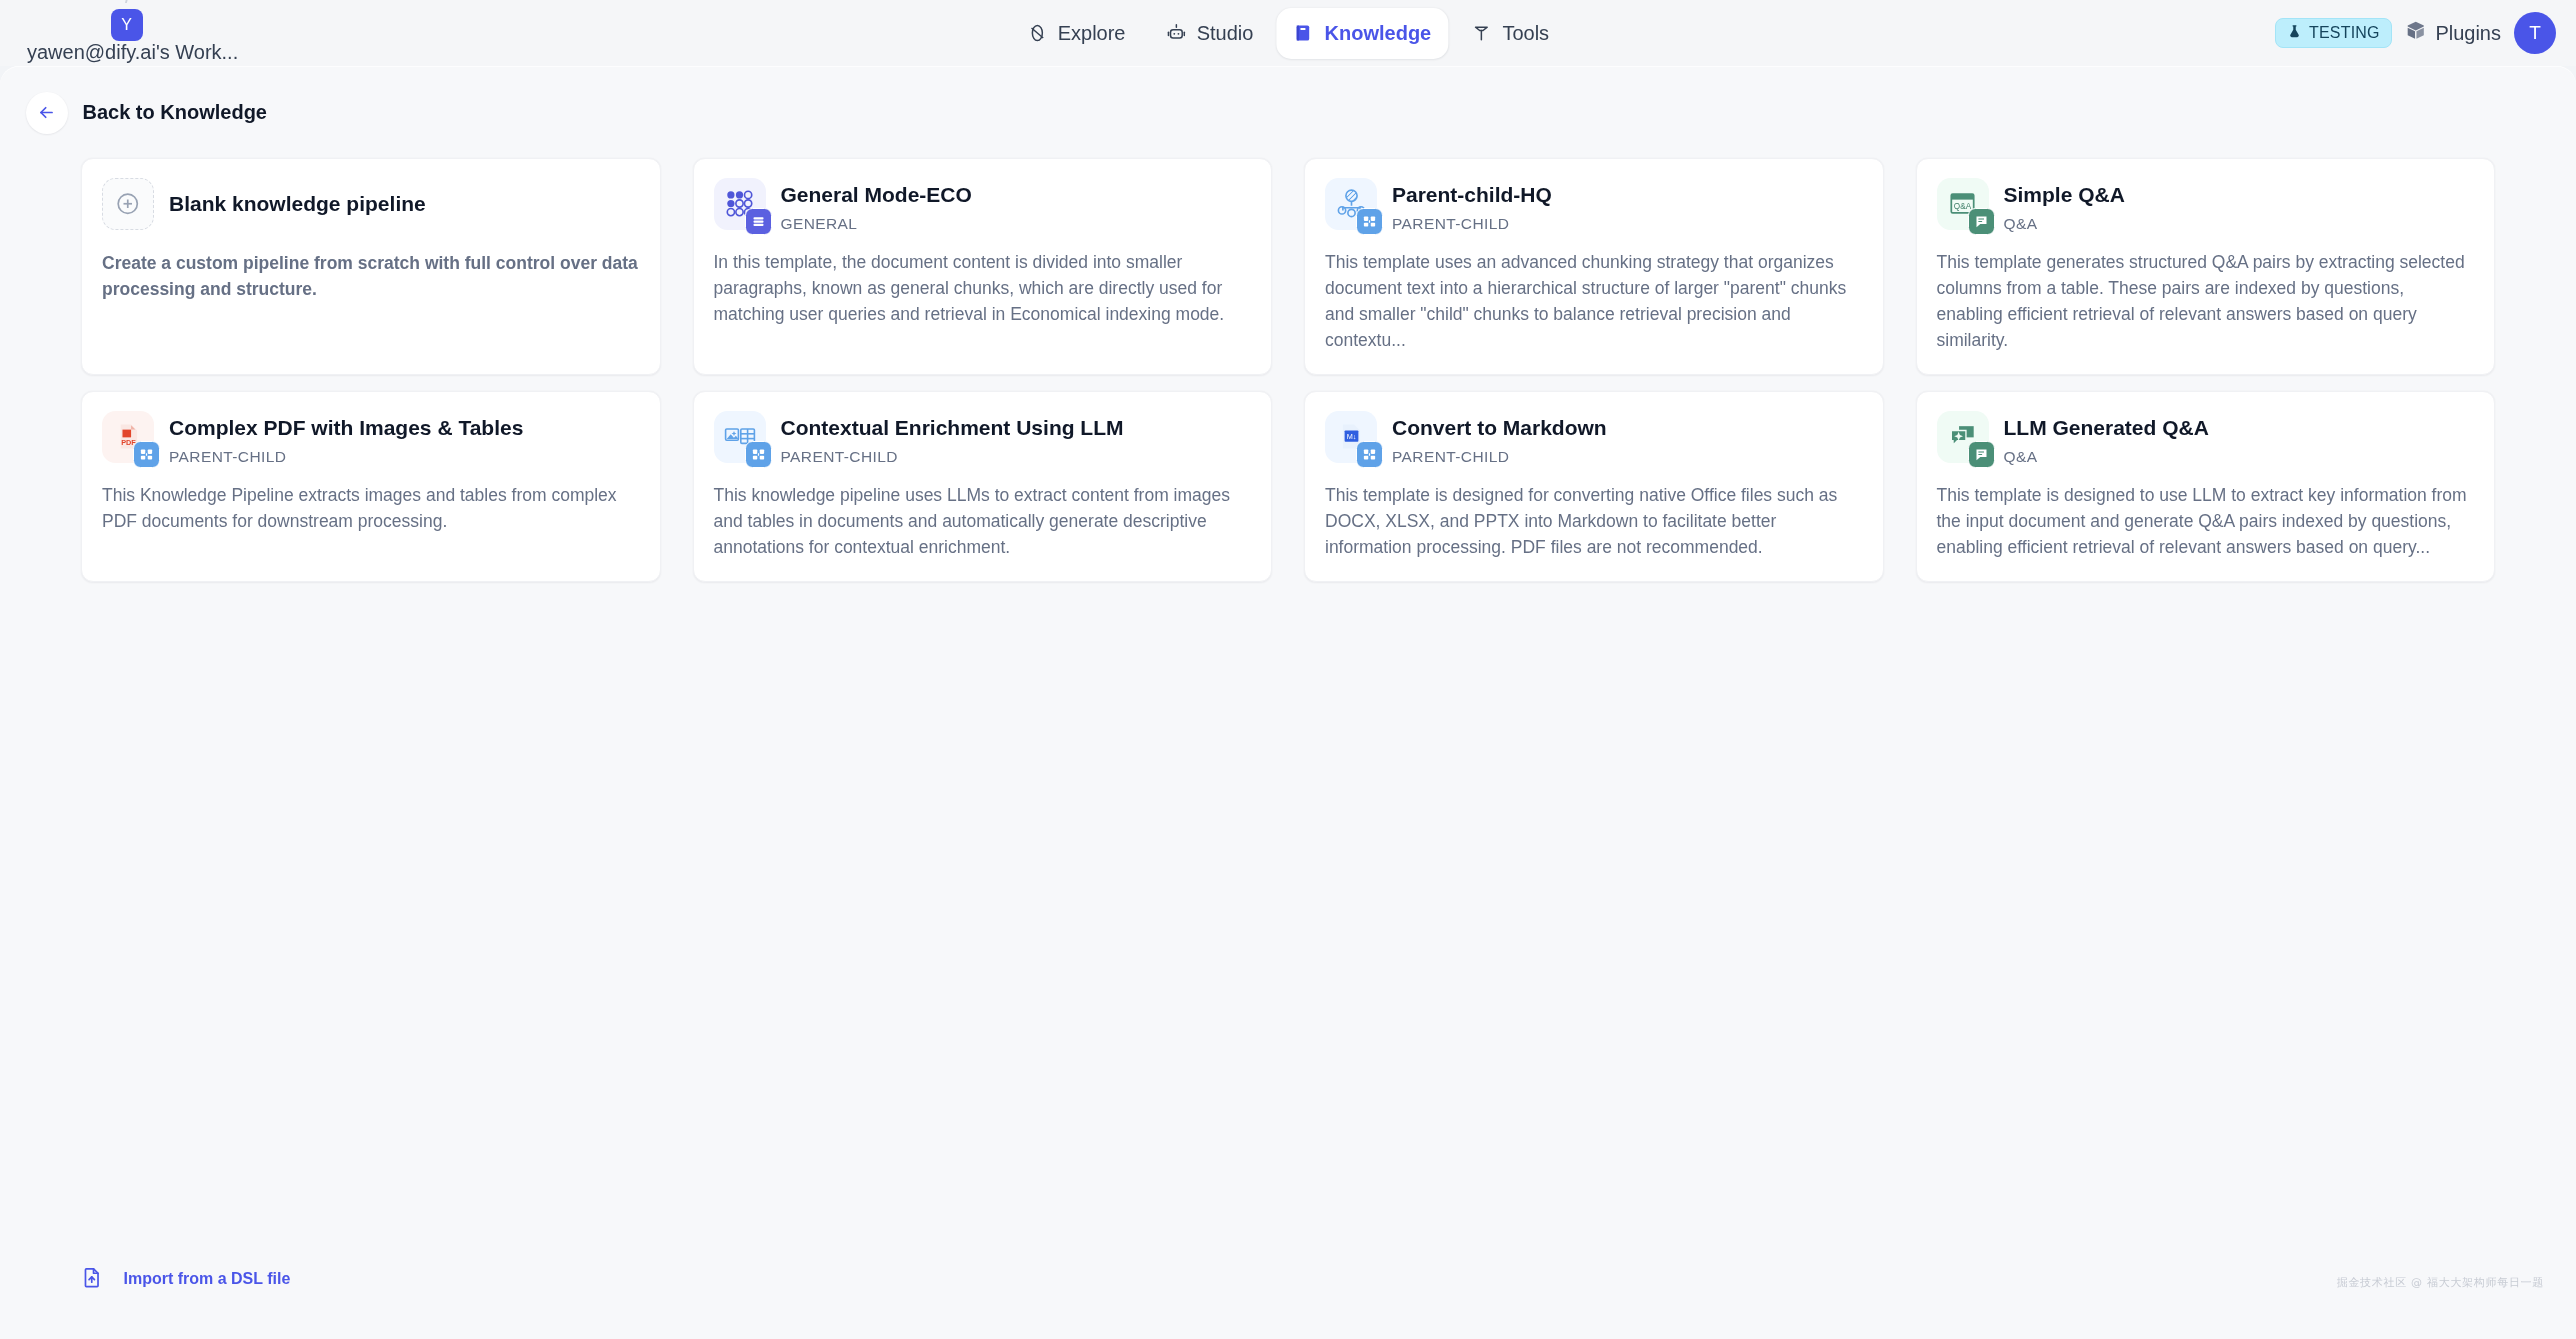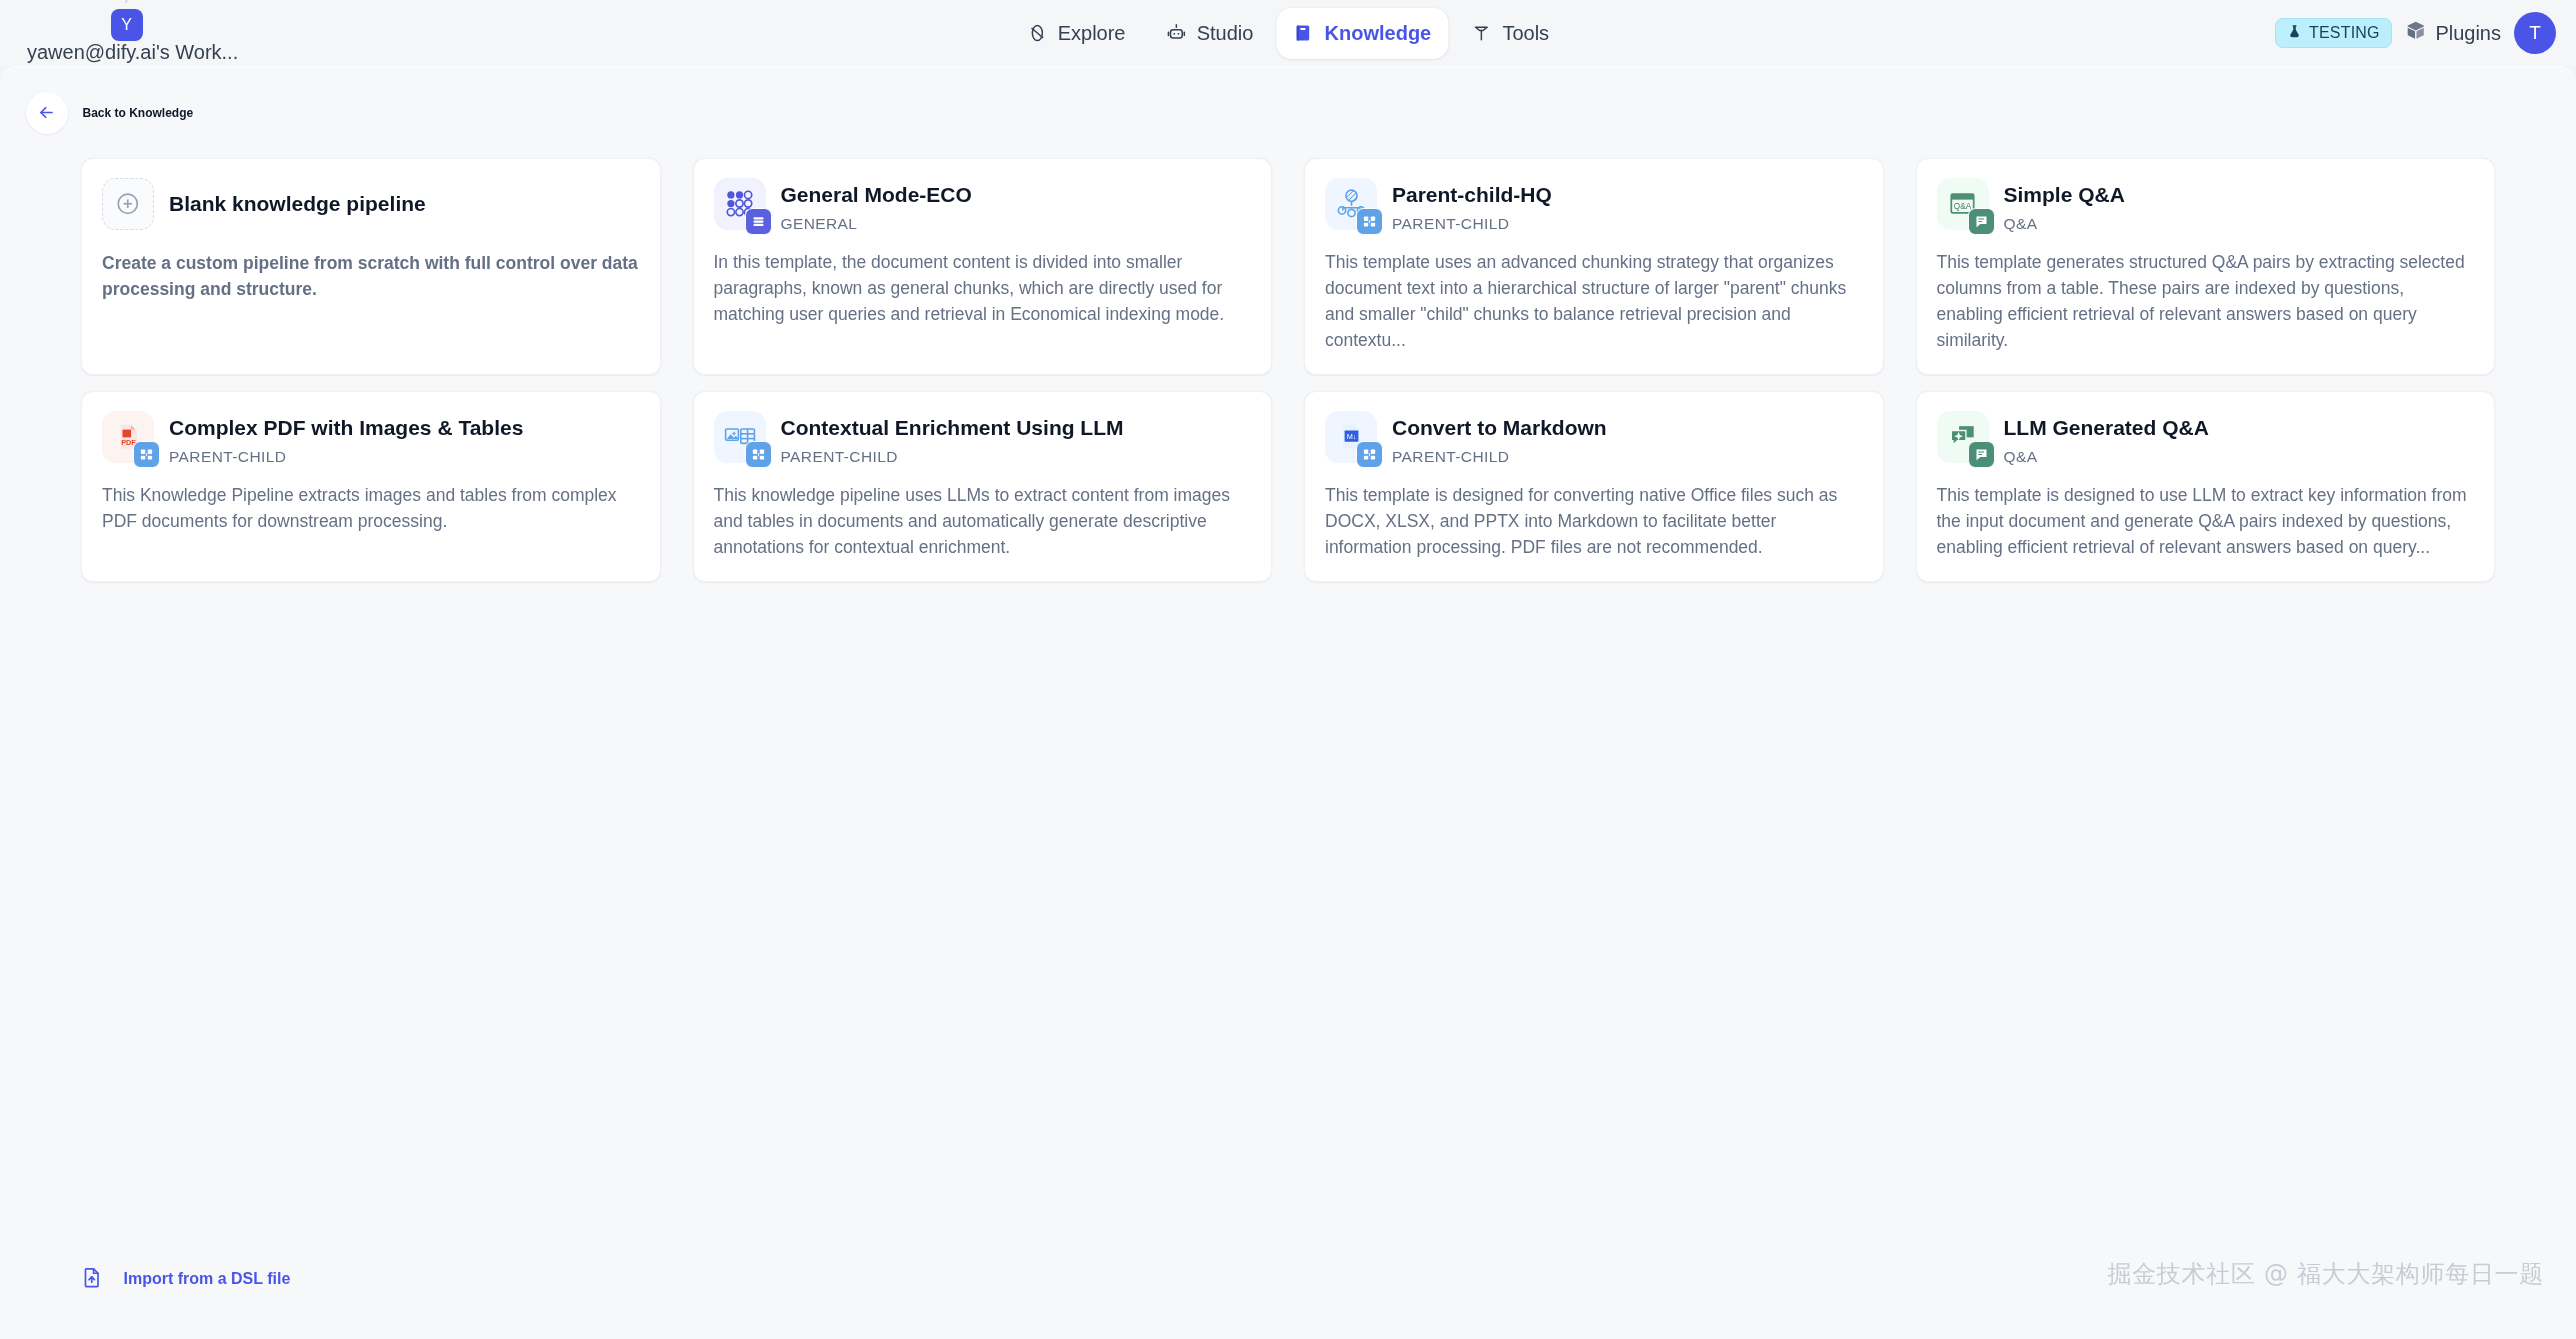--- a/index.html
+++ b/index.html
@@ -97,21 +97,21 @@
   .back-row {
     display: flex; align-items: center; gap: 15px;
     padding: 25.5px 0 0 25.5px;
   }
   .back-circle {
     width: 42px; height: 42px; border-radius: 50%;
     background: #fff;
     display: flex; align-items: center; justify-content: center;
     box-shadow: 0 0.7px 2px rgba(16,24,40,.10);
   }
-  .back-label { font-size: 12px; font-weight: 600; color: #101828; }
+  .back-label { font-size: 20px; font-weight: 600; color: #101828; }
 
   
   .grid {
     margin: 24px 81px 0 81px;
     display: grid;
     grid-template-columns: repeat(4, 1fr);
     gap: 16px 32px;
   }
   .card {
     background: #fff;
@@ -165,21 +165,21 @@
   .card.blank .card-desc { margin-top: 21.5px; font-weight: bold; }
 
   
   .dsl-link {
     position: absolute; left: 81px; bottom: 48px;
     display: flex; align-items: center; gap: 21px;
     color: #4a55e8; font-size: 16px; font-weight: 600;
   }
   .watermark {
     position: absolute; right: 32px; bottom: 50px;
-    font-size: 24px; color: #c8ccd4; letter-spacing: 0.7px;
+    font-size: 11px; color: #c8ccd4; letter-spacing: 0.7px;
     font-family: "DejaVu Sans", sans-serif;
   }
 </style>
 </head>
 <body>
 
 <div class="header">
   <div class="header-left">
     <div class="logo"><span>D</span><span class="mid">if</span><span>y</span></div>
     <div class="hdr-slash">/</div>

